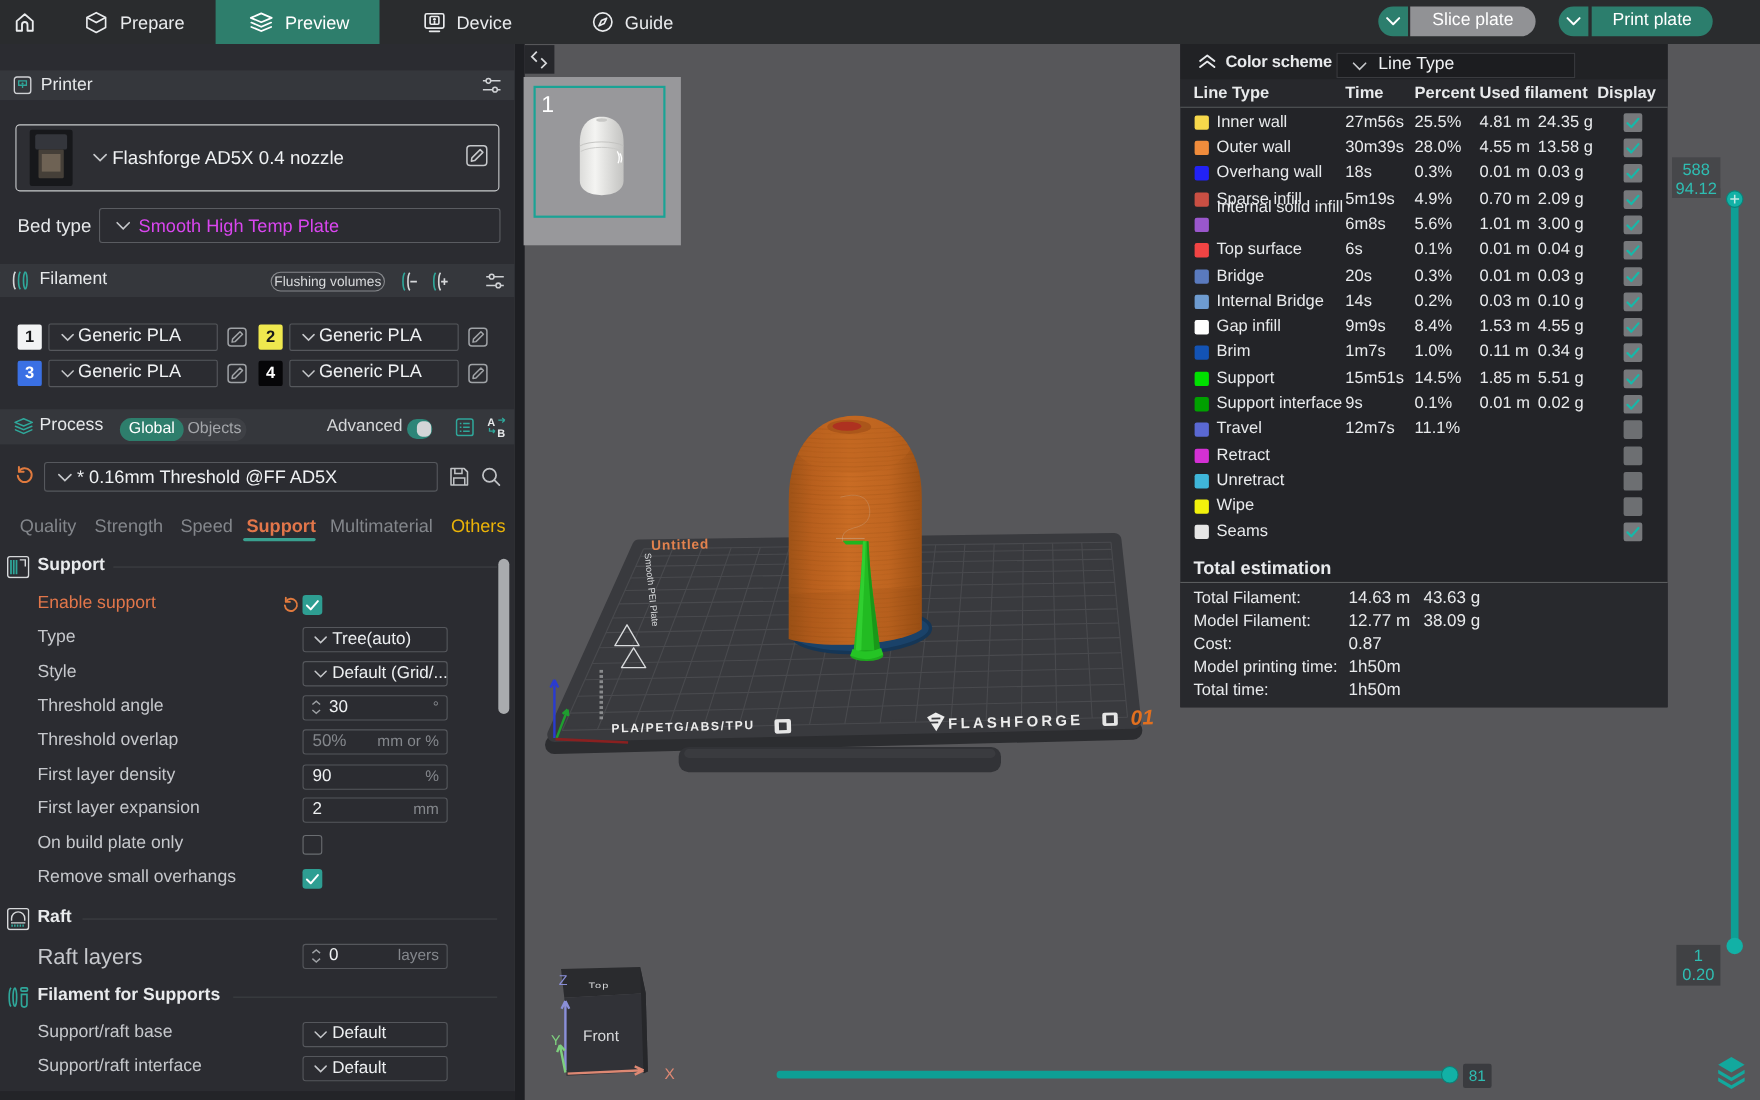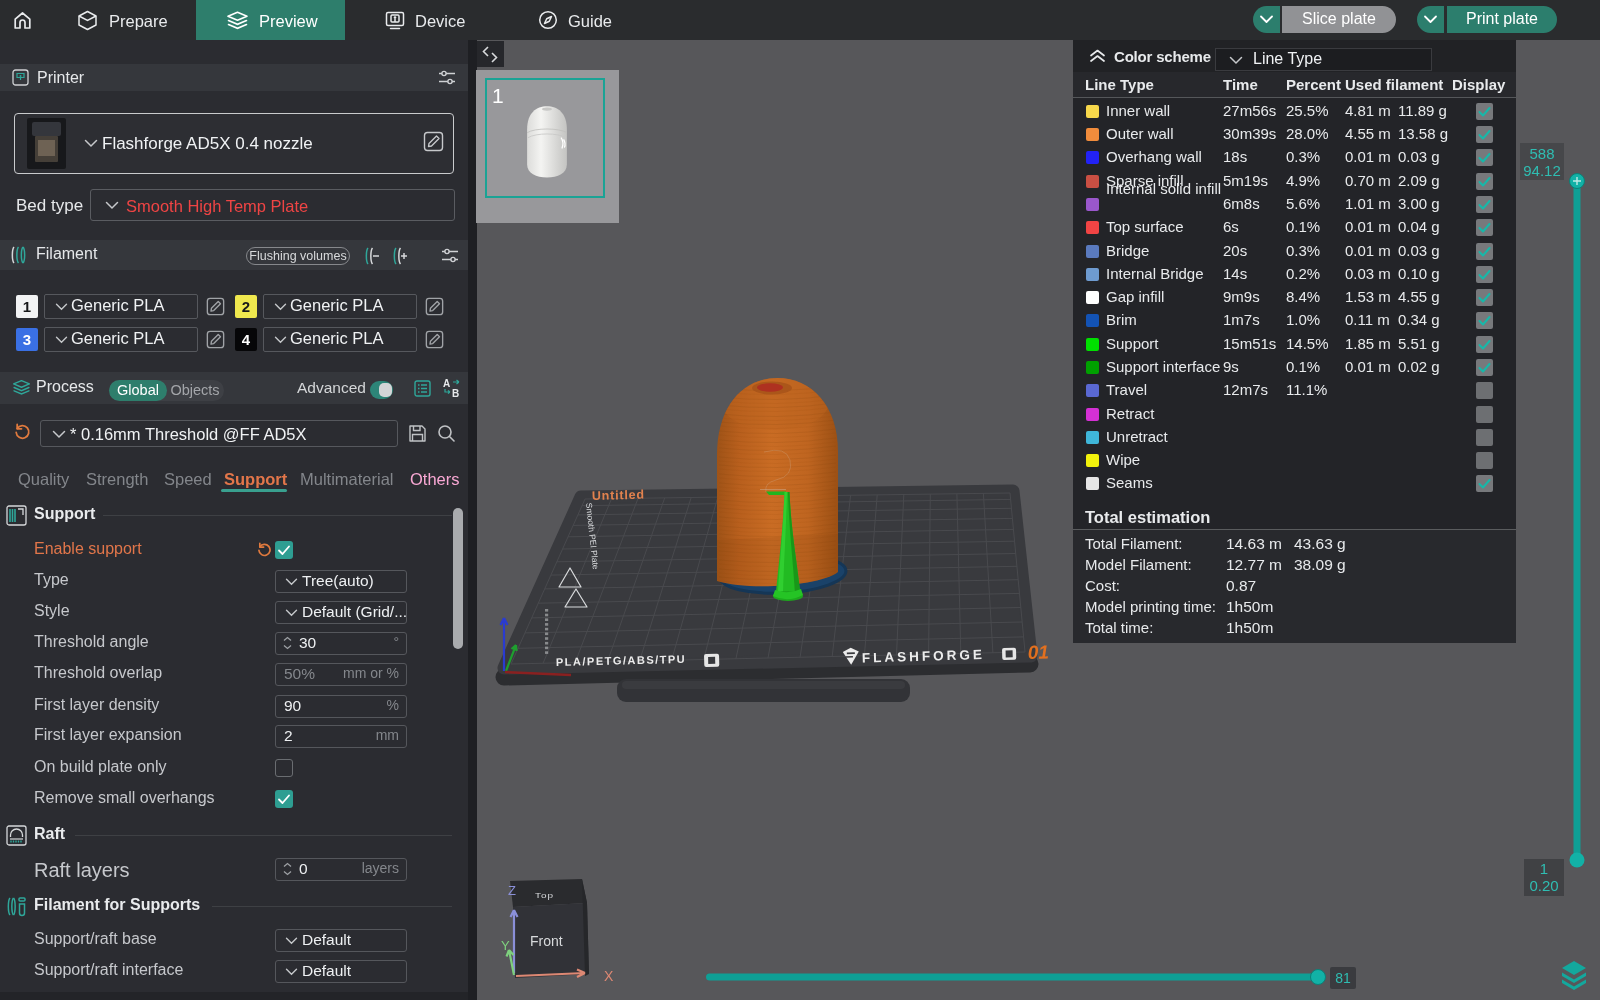--- a/index.html
+++ b/index.html
@@ -76,21 +76,21 @@
  <div class="abs" style="left:102px;top:94px;font-size:17px;color:#f0f2f4;">Flashforge AD5X 0.4 nozzle</div>
  <svg class="abs" style="left:423px;top:91px;" width="21" height="21" viewBox="0 0 21 21" fill="none" stroke="#c6c8cb" stroke-width="1.4">
   <rect x="1.5" y="1.5" width="18" height="18" rx="3"></rect>
   <path d="M13.5 5 L16 7.5 L8.5 15 L5.5 15.5 L6 12.5 Z" stroke-linejoin="round"></path>
  </svg>
 <div class="abs" style="left:16px;top:156px;font-size:17px;color:#e6e8ea;">Bed type</div>
  <div class="abs" style="left:90px;top:149px;width:365px;height:32px;border:1px solid #5a5c61;border-radius:3px;"></div>
  <svg class="abs" style="left:105px;top:161px;" width="14" height="9" viewBox="0 0 14 9" fill="none" stroke="#c6c8cb" stroke-width="1.5">
         <path d="M1.5 1.5 L7 7 L12.5 1.5" stroke-linecap="round"></path>
       </svg>
- <div class="abs" style="left:126px;top:157px;font-size:16.5px;color:#ef4444;">Smooth High Temp Plate</div>
+ <div class="abs" style="left:126px;top:157px;font-size:16.5px;color:#d946ef;">Smooth High Temp Plate</div>
 <div class="abs" style="left:0;top:200px;width:468px;height:30px;background:#35373c;"></div>
  <svg class="abs" style="left:9px;top:205px;" width="21" height="20" viewBox="0 0 21 20" fill="none" stroke-width="1.5">
   <path d="M5 2 C2.8 4.5 2.8 15.5 5 18" stroke="#d6d8da"></path>
   <path d="M9.5 2 C7.3 4.5 7.3 15.5 9.5 18" stroke="#2fa79a"></path>
   <path d="M14 2 C11.8 4.5 11.8 15.5 14 18" stroke="#2fa79a"></path>
   <path d="M14 2 C16.2 4.5 16.2 15.5 14 18" stroke="#2fa79a"></path>
  </svg>
  <div class="abs" style="left:36px;top:205px;font-size:16px;font-weight:500;">Filament</div>
  <div class="abs" style="left:246px;top:207px;width:104px;height:18px;border:1px solid #86888c;border-radius:10px;color:#d8dadc;font-size:12.5px;text-align:center;line-height:16px;">Flushing volumes</div>
  <svg class="abs" style="left:361px;top:206px;" width="20" height="20" viewBox="0 0 20 20" fill="none" stroke-width="1.5">
@@ -187,21 +187,21 @@
  </svg>
  <svg class="abs" style="left:437px;top:384px;" width="19" height="19" viewBox="0 0 19 19" fill="none" stroke="#c0c2c5" stroke-width="1.6">
   <circle cx="8" cy="8" r="6"></circle>
   <path d="M12.5 12.5 L17 17" stroke-linecap="round"></path>
  </svg>
 <div class="abs" style="left:18px;top:430px;font-size:16.5px;color:#83868b;">Quality</div>
  <div class="abs" style="left:86px;top:430px;font-size:16.5px;color:#83868b;">Strength</div>
  <div class="abs" style="left:164px;top:430px;font-size:16.5px;color:#83868b;">Speed</div>
  <div class="abs" style="left:224px;top:430px;font-size:16.5px;color:#e2764a;font-weight:700;">Support</div>
  <div class="abs" style="left:300px;top:430px;font-size:16.5px;color:#83868b;">Multimaterial</div>
- <div class="abs" style="left:410px;top:430px;font-size:16.5px;color:#f9a8d4;">Others</div>
+ <div class="abs" style="left:410px;top:430px;font-size:16.5px;color:#eab308;">Others</div>
  <div class="abs" style="left:221px;top:449px;width:66px;height:3px;background:#39a08f;border-radius:2px;"></div>
 <svg class="abs" style="left:6px;top:465px;" width="21" height="21" viewBox="0 0 21 21" fill="none">
   <rect x="1" y="1" width="19" height="19" rx="2" stroke="#d6d8da" stroke-width="1.3"></rect>
   <path d="M4 4 v13 M6.5 4 v13 M9 4 v13" stroke="#2fa79a" stroke-width="1.6"></path>
   <path d="M12 4 h5 v6" stroke="#d6d8da" stroke-width="1.3"></path>
  </svg>
  <div class="abs" style="left:34px;top:465px;font-size:16px;font-weight:700;color:#e9ebed;">Support</div>
  <div class="abs" style="left:103px;top:475px;width:349px;height:1px;background:#3e4044;"></div>
       <div class="abs" style="left:34px;top:500px;font-size:16px;color:#e2764a;">Enable support</div>
       <svg class="abs" style="left:257px;top:502px;" width="15" height="15" viewBox="0 0 17 17" fill="none" stroke="#e07a3e" stroke-width="1.9">
@@ -518,21 +518,21 @@
  <div class="abs" style="left:150px;top:36px;font-size:15px;font-weight:700;">Time</div>
  <div class="abs" style="left:213px;top:36px;font-size:15px;font-weight:700;">Percent</div>
  <div class="abs" style="left:272px;top:36px;font-size:15px;font-weight:700;">Used filament</div>
  <div class="abs" style="left:379px;top:36px;font-size:15px;font-weight:700;">Display</div>
  <div class="abs" style="left:0;top:57px;width:443px;height:1px;background:#55575a;"></div>
 <div class="abs" style="left:13px;top:64.7px;width:13px;height:13px;background:#f7d84b;border-radius:2px;"></div>
       <div class="abs" style="left:33px;top:61.7px;">Inner wall</div>
       <div class="abs" style="left:150px;top:61.7px;">27m56s</div>
       <div class="abs" style="left:213px;top:61.7px;">25.5%</div>
       <div class="abs" style="left:272px;top:61.7px;">4.81 m</div>
-      <div class="abs" style="left:325px;top:61.7px;">11.89 g</div>
+      <div class="abs" style="left:325px;top:61.7px;">24.35 g</div>
       <div class="abs" style="left:403px;top:62.7px;width:17px;height:17px;background:#77797c;border-radius:2px;"></div>
       <svg class="abs" style="left:403px;top:62.7px;" width="17" height="17" viewBox="0 0 17 17" fill="none" stroke="#17b8a9" stroke-width="2">
         <path d="M3.5 9 L7 12.5 L13.5 5" stroke-linecap="round" stroke-linejoin="round"></path>
       </svg>
       <div class="abs" style="left:13px;top:88.0px;width:13px;height:13px;background:#f08c3c;border-radius:2px;"></div>
       <div class="abs" style="left:33px;top:85.0px;">Outer wall</div>
       <div class="abs" style="left:150px;top:85.0px;">30m39s</div>
       <div class="abs" style="left:213px;top:85.0px;">28.0%</div>
       <div class="abs" style="left:272px;top:85.0px;">4.55 m</div>
       <div class="abs" style="left:325px;top:85.0px;">13.58 g</div>

